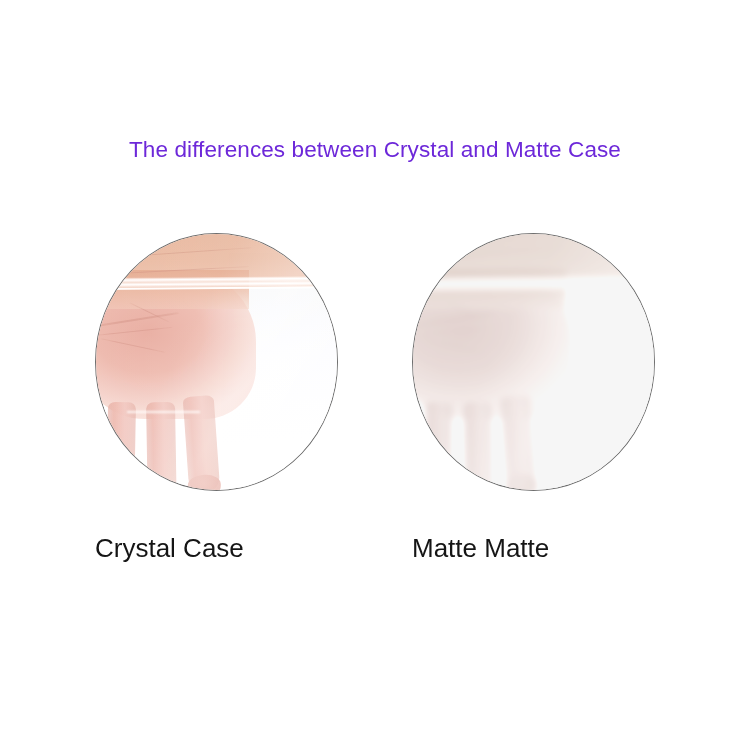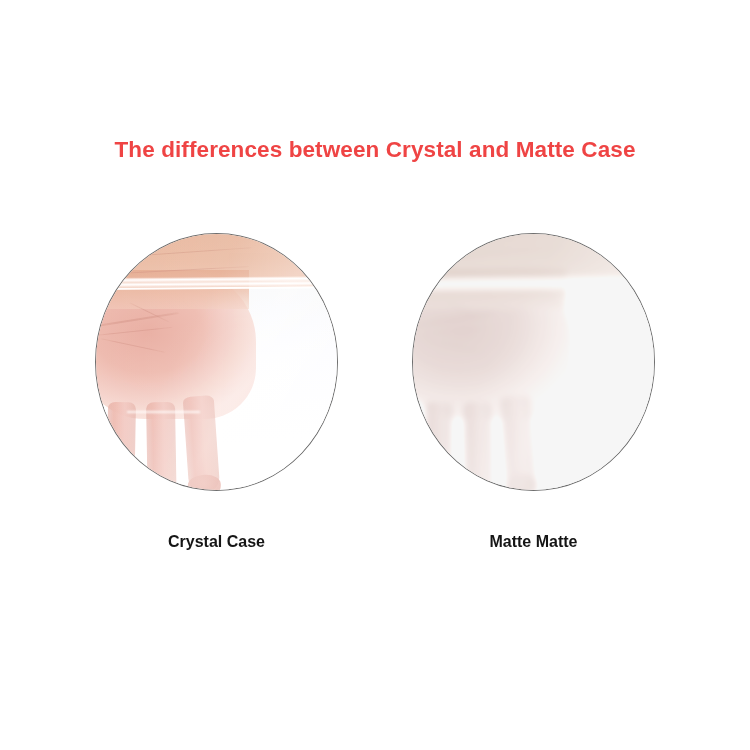--- a/index.html
+++ b/index.html
@@ -24,23 +24,23 @@
   }
 
   
   .title {
     position: absolute;
     left: 0;
     right: 0;
     top: 137px;
     text-align: center;
     font-size: 22.5px;
-    font-weight: bold;
+    font-weight: normal;
     letter-spacing: 0.1px;
-    color: #ef4444;
+    color: #6d28d9;
     white-space: nowrap;
   }
 
   
   .compare-row {
     position: absolute;
     left: 0;
     top: 233px;
     width: 750px;
     height: 258px;
@@ -214,23 +214,22 @@
     inset: 0;
     background: rgba(255,255,255,0.30);
     pointer-events: none;
   }
 
   
   .caption {
     position: absolute;
     top: 533px;
     width: 243px;
-    text-align: center;
-    font-size: 16px;
-    font-weight: bold;
+    font-size: 26px;
+    font-weight: normal;
     color: #151515;
     white-space: nowrap;
   }
   .caption.left  { left: 95px; }
   .caption.right { left: 412px; }
 </style>
 </head>
 <body>
 
 <div class="canvas">

